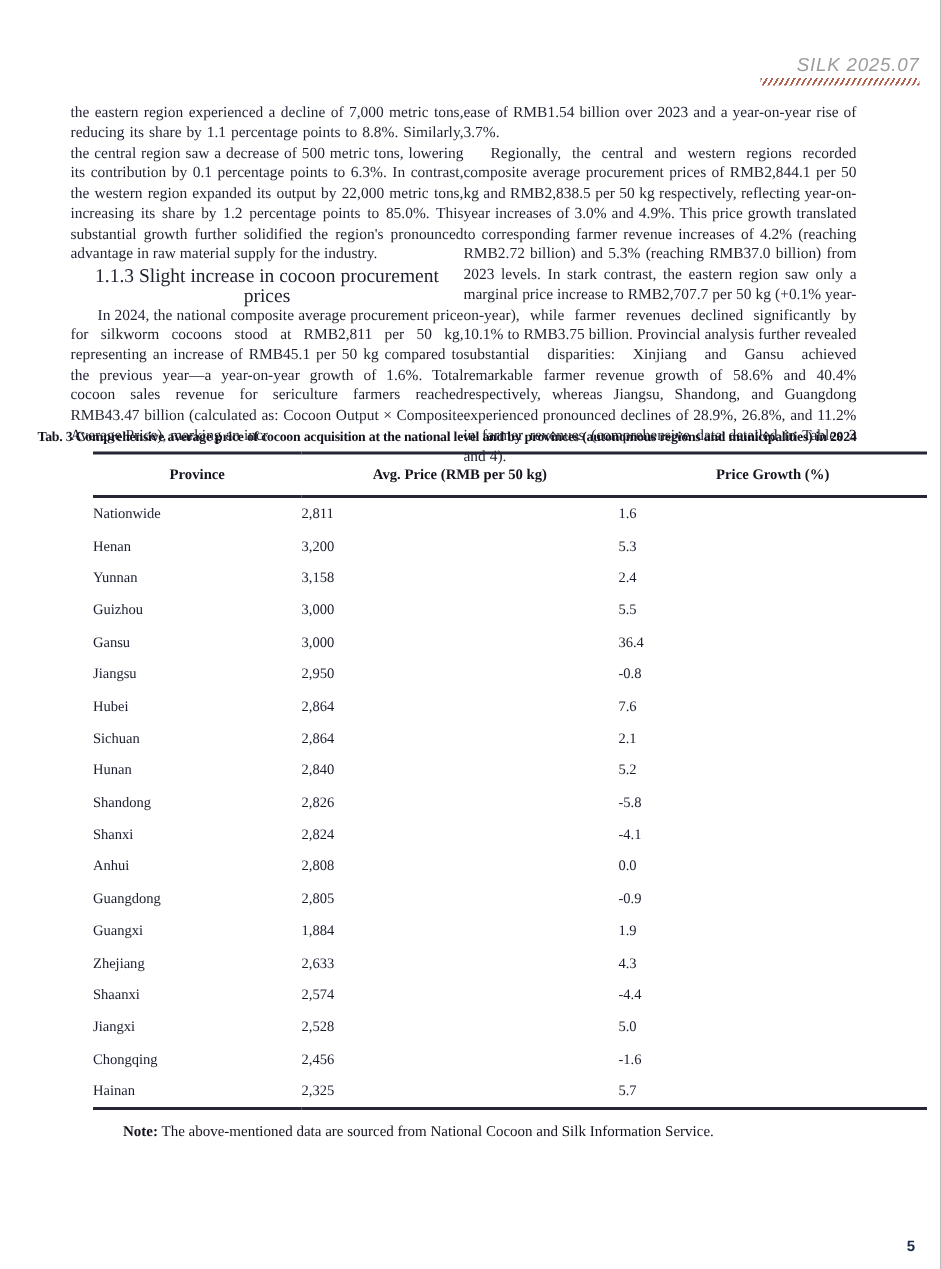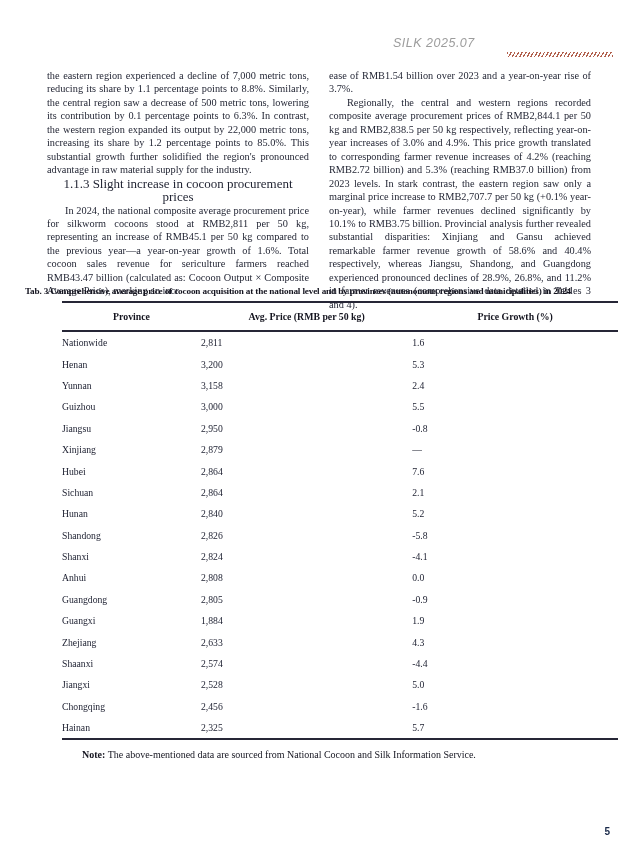--- a/index.html
+++ b/index.html
@@ -7,37 +7,38 @@
     position:relative;
     width:627px;height:846px;
     background:#ffffff;
     font-family:"Liberation Serif","DejaVu Serif",serif;
     color:#1e2130;
     overflow:hidden;
   }
   
   .journal-header{
     position:absolute;top:36px;right:14px;width:220px;
+    text-align:right;
   }
   .journal-title{
     font-family:"Liberation Sans","DejaVu Sans",sans-serif;
     font-style:italic;
     font-size:12.5px;
     letter-spacing:0.5px;
     color:#9c9c9c;
   }
   .hatch-strip{
     margin-top:2px;margin-left:auto;
     width:106px;height:5px;
     background:repeating-linear-gradient(120deg,#b2614e 0,#b2614e 1.2px,#ffffff 1.2px,#ffffff 3.2px);
   }
   
   .columns{
     position:absolute;top:69px;left:47px;width:544px;
-    display:flex;gap:20px;
+    display:flex;
   }
   .col{width:262px;font-size:10.3px;line-height:13.45px;text-align:justify;}
   .col p{margin:0;}
   .para-indent{text-indent:18px;}
   .section-heading{
     margin-top:8px;margin-bottom:8px;
     font-size:13px;text-align:center;
   }
   .rc-para2{margin-top:8px;}
   
@@ -136,28 +137,28 @@
             <td>Yunnan</td>
             <td>3,158</td>
             <td>2.4</td>
           </tr>
           <tr>
             <td>Guizhou</td>
             <td>3,000</td>
             <td>5.5</td>
           </tr>
           <tr>
+            <td>Gansu</td>
+            <td>3,000</td>
+            <td>36.4</td>
+          </tr>
+          <tr>
             <td>Jiangsu</td>
             <td>2,950</td>
             <td>-0.8</td>
-          </tr>
-          <tr>
-            <td>Xinjiang</td>
-            <td>2,879</td>
-            <td>—</td>
           </tr>
           <tr>
             <td>Hubei</td>
             <td>2,864</td>
             <td>7.6</td>
           </tr>
           <tr>
             <td>Sichuan</td>
             <td>2,864</td>
             <td>2.1</td>

